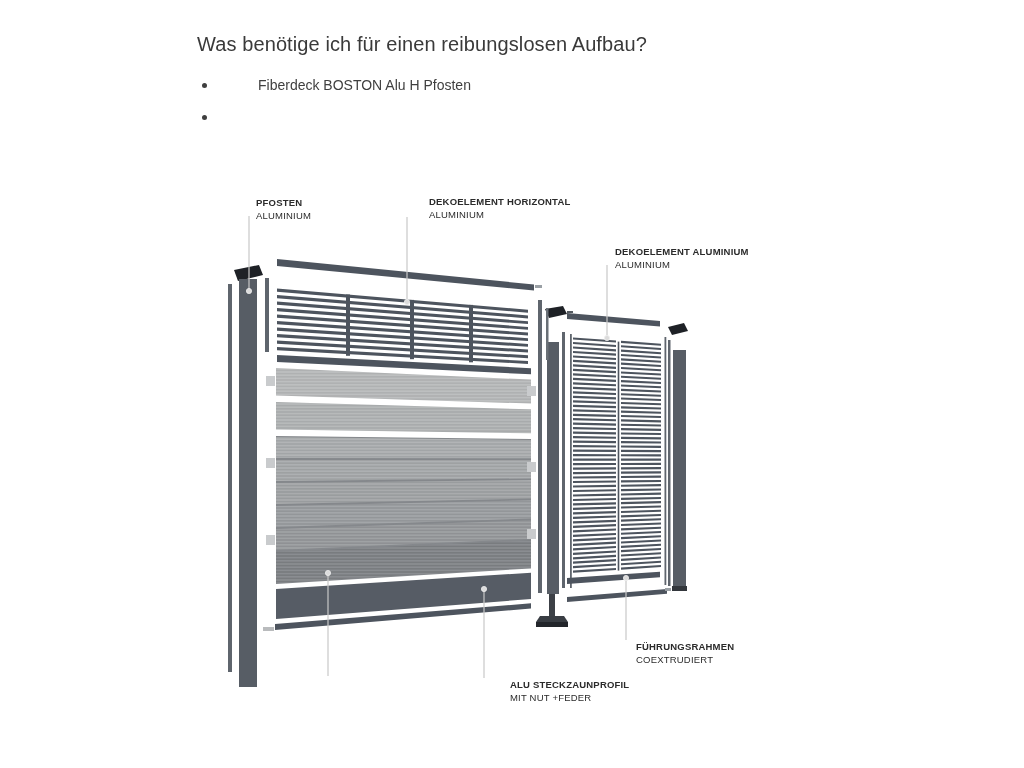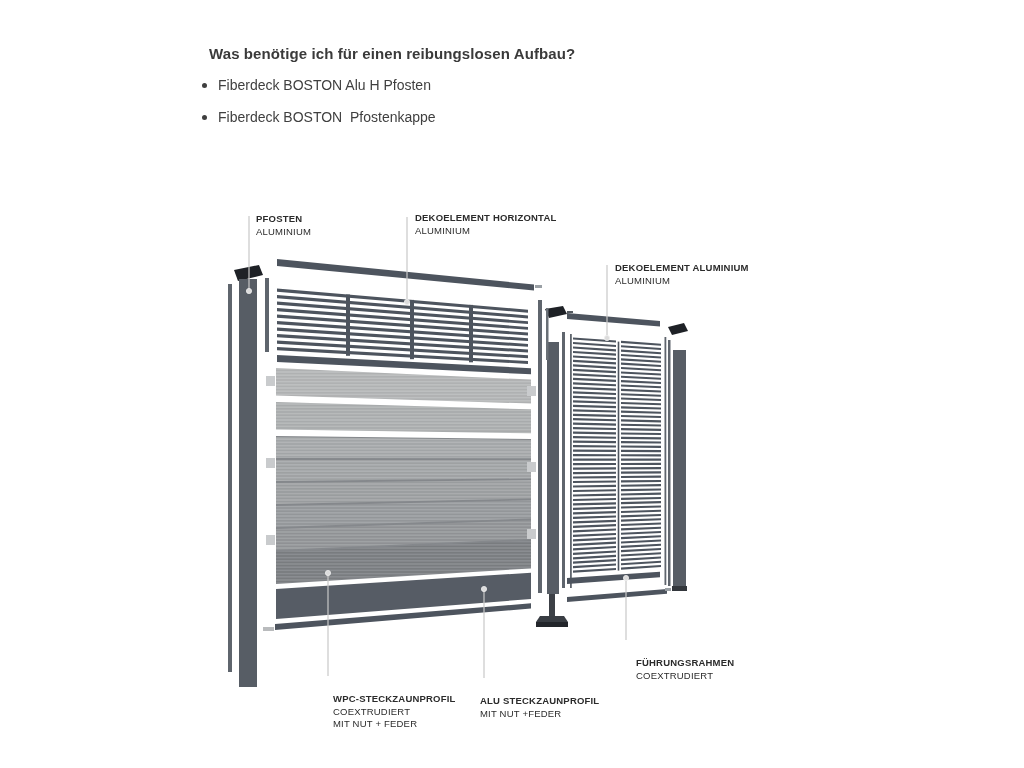--- a/index.html
+++ b/index.html
@@ -1,47 +1,46 @@
 <!DOCTYPE html>
 <html><head>
 <meta charset="utf-8">
 <style>
   html,body{margin:0;padding:0;background:#ffffff;}
   .page{position:relative;width:1024px;height:768px;background:#ffffff;overflow:hidden;
         font-family:"Liberation Sans",sans-serif;}
-  .heading{position:absolute;left:197px;top:33px;margin:12px;font-size:15px;font-weight:700;
+  .heading{position:absolute;left:197px;top:33px;margin:0;font-size:20px;font-weight:400;
            color:#3a3a3a;letter-spacing:.1px;}
   ul.req{position:absolute;left:197px;top:76px;margin:0;padding:0;list-style:none;}
   ul.req li{position:relative;padding-left:21px;line-height:18px;margin-bottom:14px;
             font-size:14px;color:#3f3f3f;}
   ul.req li .dot{position:absolute;left:5px;top:7px;width:5px;height:5px;border-radius:50%;
                  background:#3f3f3f;}
-  ul.req li .txt{white-space:pre;}
+  ul.req li .txt{white-space:pre;margin-left:40px;}
   svg.diagram{position:absolute;left:0;top:0;width:1024px;height:768px;}
   .lbl{position:absolute;font-size:9.5px;line-height:12.5px;color:#2b2b2b;
-       letter-spacing:.2px;white-space:nowrap;margin-top:16px;}
+       letter-spacing:.2px;white-space:nowrap;}
   .lbl span{display:block;}
   .lbl span.b{font-weight:700;}
   .lbl span:empty{display:none;}
 </style>
 </head>
 <body>
 
 <div class="page">
 
   <h1 class="heading">Was benötige ich für einen reibungslosen Aufbau?</h1>
 
   <ul class="req">
     <li>
       <span class="dot"></span>
       <span class="txt">Fiberdeck BOSTON Alu H Pfosten</span>
     </li>
     <li>
       <span class="dot"></span>
-      <span class="txt">Fiberdeck BOSTON  Pfostenkappe</span>
     </li>
   </ul>
 
   <svg id="diagram-svg" class="diagram" viewBox="0 0 1024 768">
     <defs>
       <pattern id="grain" width="120" height="3.2" patternUnits="userSpaceOnUse">
         <line x1="0" y1="0.8" x2="120" y2="0.8" stroke="rgba(255,255,255,0.28)" stroke-width="0.7"></line>
         <line x1="0" y1="2.4" x2="120" y2="2.4" stroke="rgba(50,54,58,0.13)" stroke-width="0.7"></line>
       </pattern>
     </defs>
@@ -237,39 +236,34 @@
         <circle cx="328" cy="573" r="2.6" fill="#dcdcdc" stroke="#efefef" stroke-width="0.8"></circle>
         <circle cx="484" cy="589" r="2.6" fill="#dcdcdc" stroke="#efefef" stroke-width="0.8"></circle>
       </g>
     </svg>
 
   <div class="lbl" style="left:256px;top:197px">
     <span class="b">PFOSTEN</span>
     <span>ALUMINIUM</span>
 
   </div>
-  <div class="lbl" style="left:415px;top:196px">
+  <div class="lbl" style="left:429px;top:196px">
     <span class="b">DEKOELEMENT HORIZONTAL</span>
     <span>ALUMINIUM</span>
 
   </div>
   <div class="lbl" style="left:615px;top:246px">
     <span class="b">DEKOELEMENT ALUMINIUM</span>
     <span>ALUMINIUM</span>
 
   </div>
   <div class="lbl" style="left:636px;top:641px">
     <span class="b">FÜHRUNGSRAHMEN</span>
     <span>COEXTRUDIERT</span>
 
   </div>
-  <div class="lbl" style="left:333px;top:677px">
-    <span class="b">WPC-STECKZAUNPROFIL</span>
-    <span>COEXTRUDIERT</span>
-    <span>MIT NUT + FEDER</span>
-  </div>
-  <div class="lbl" style="left:480px;top:679px">
+  <div class="lbl" style="left:510px;top:679px">
     <span class="b">ALU STECKZAUNPROFIL</span>
     <span>MIT NUT +FEDER</span>
 
   </div>
 
 </div>
 
 </body></html>

